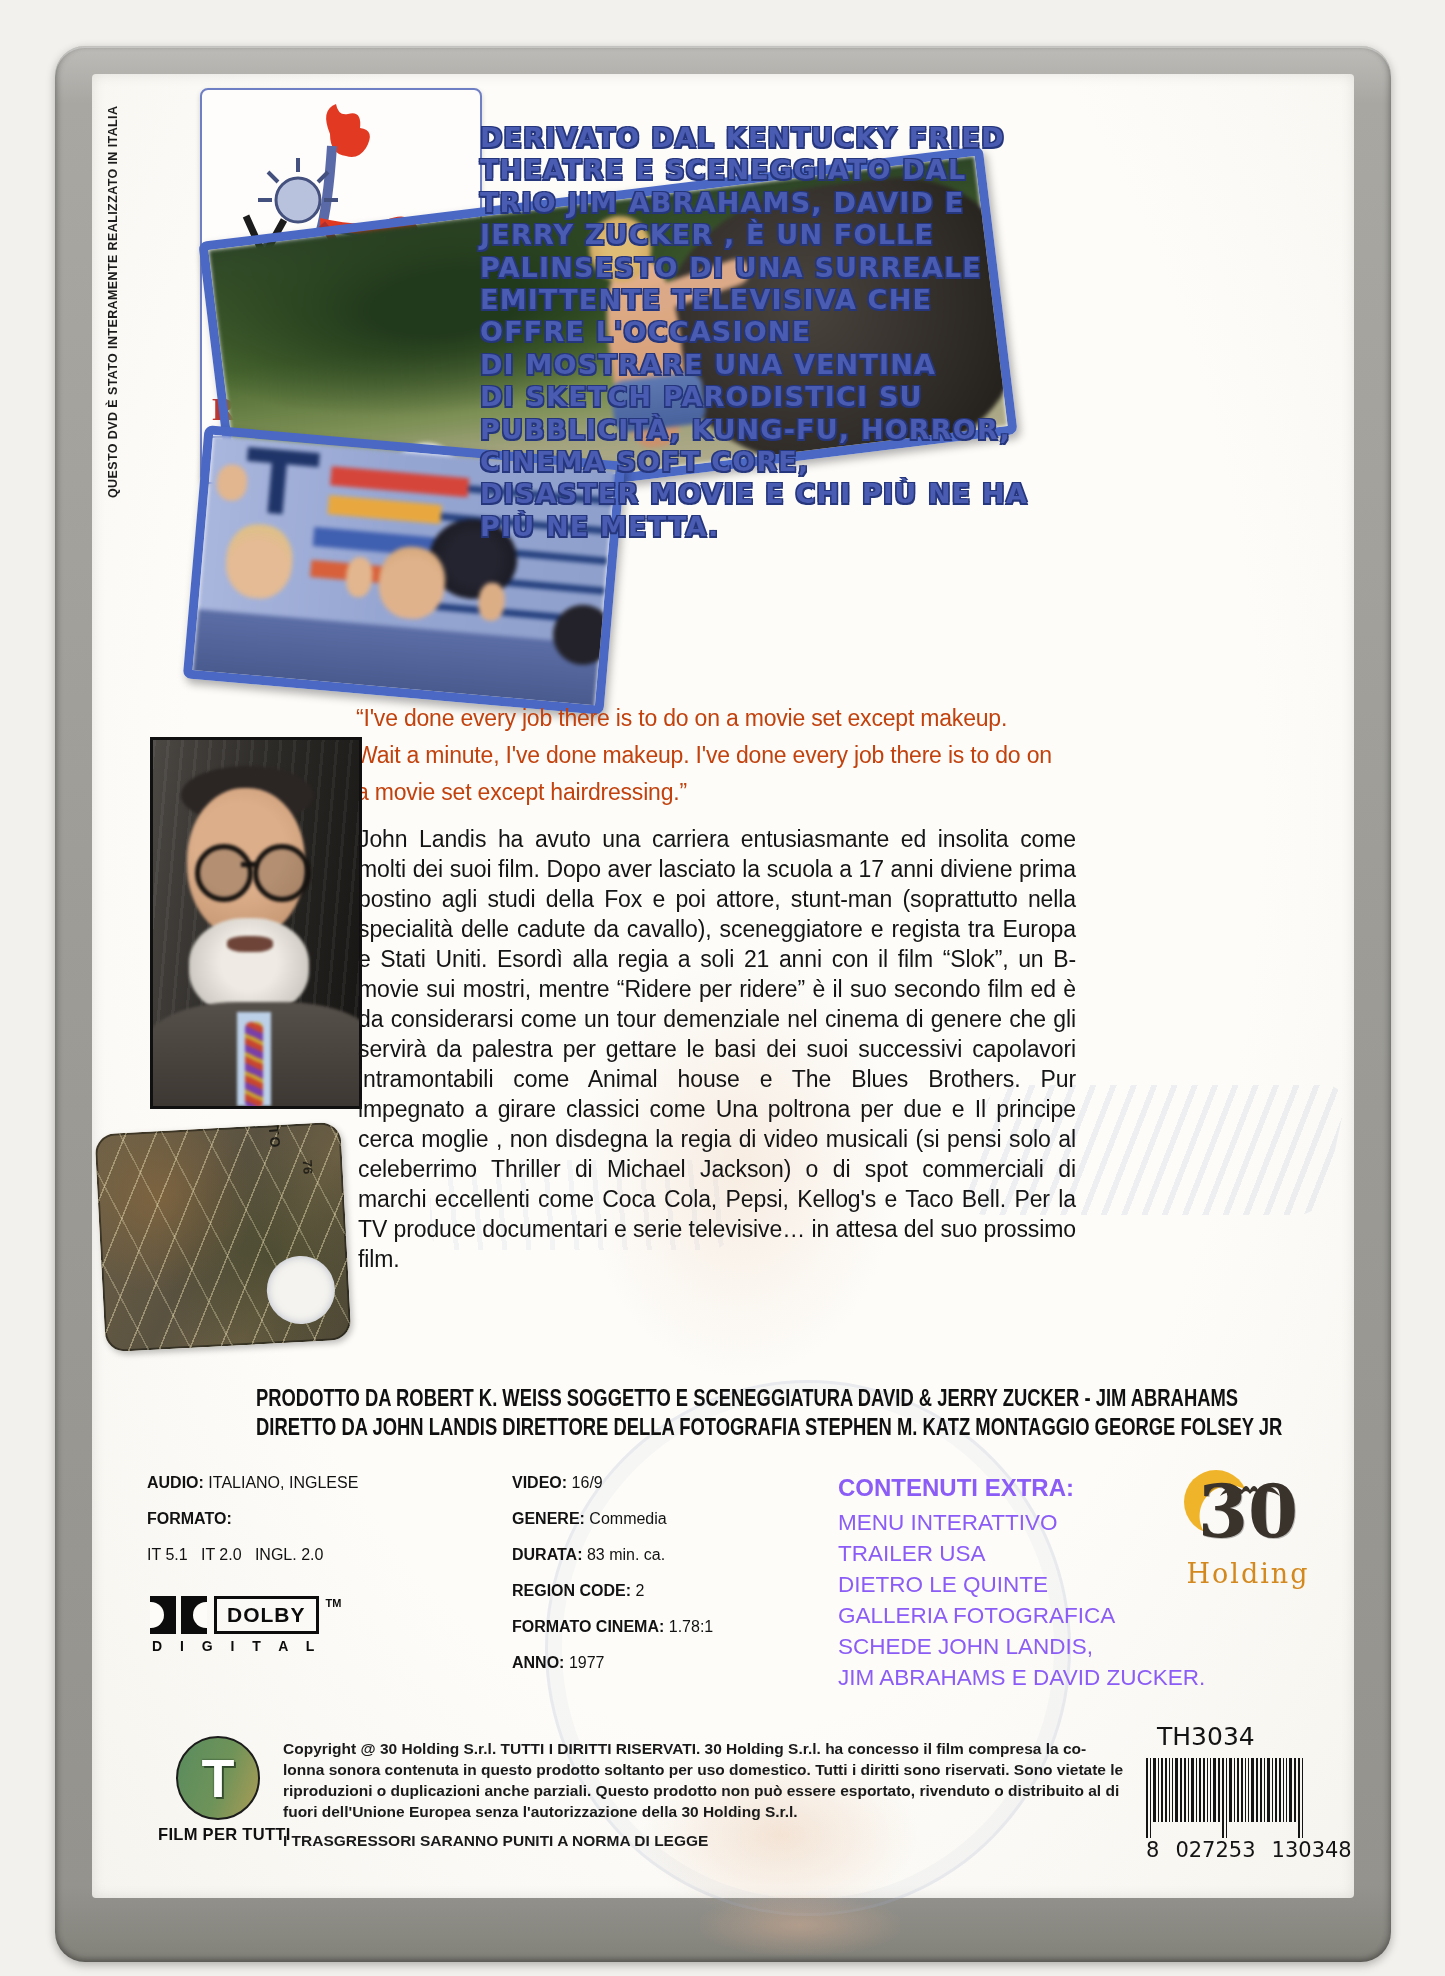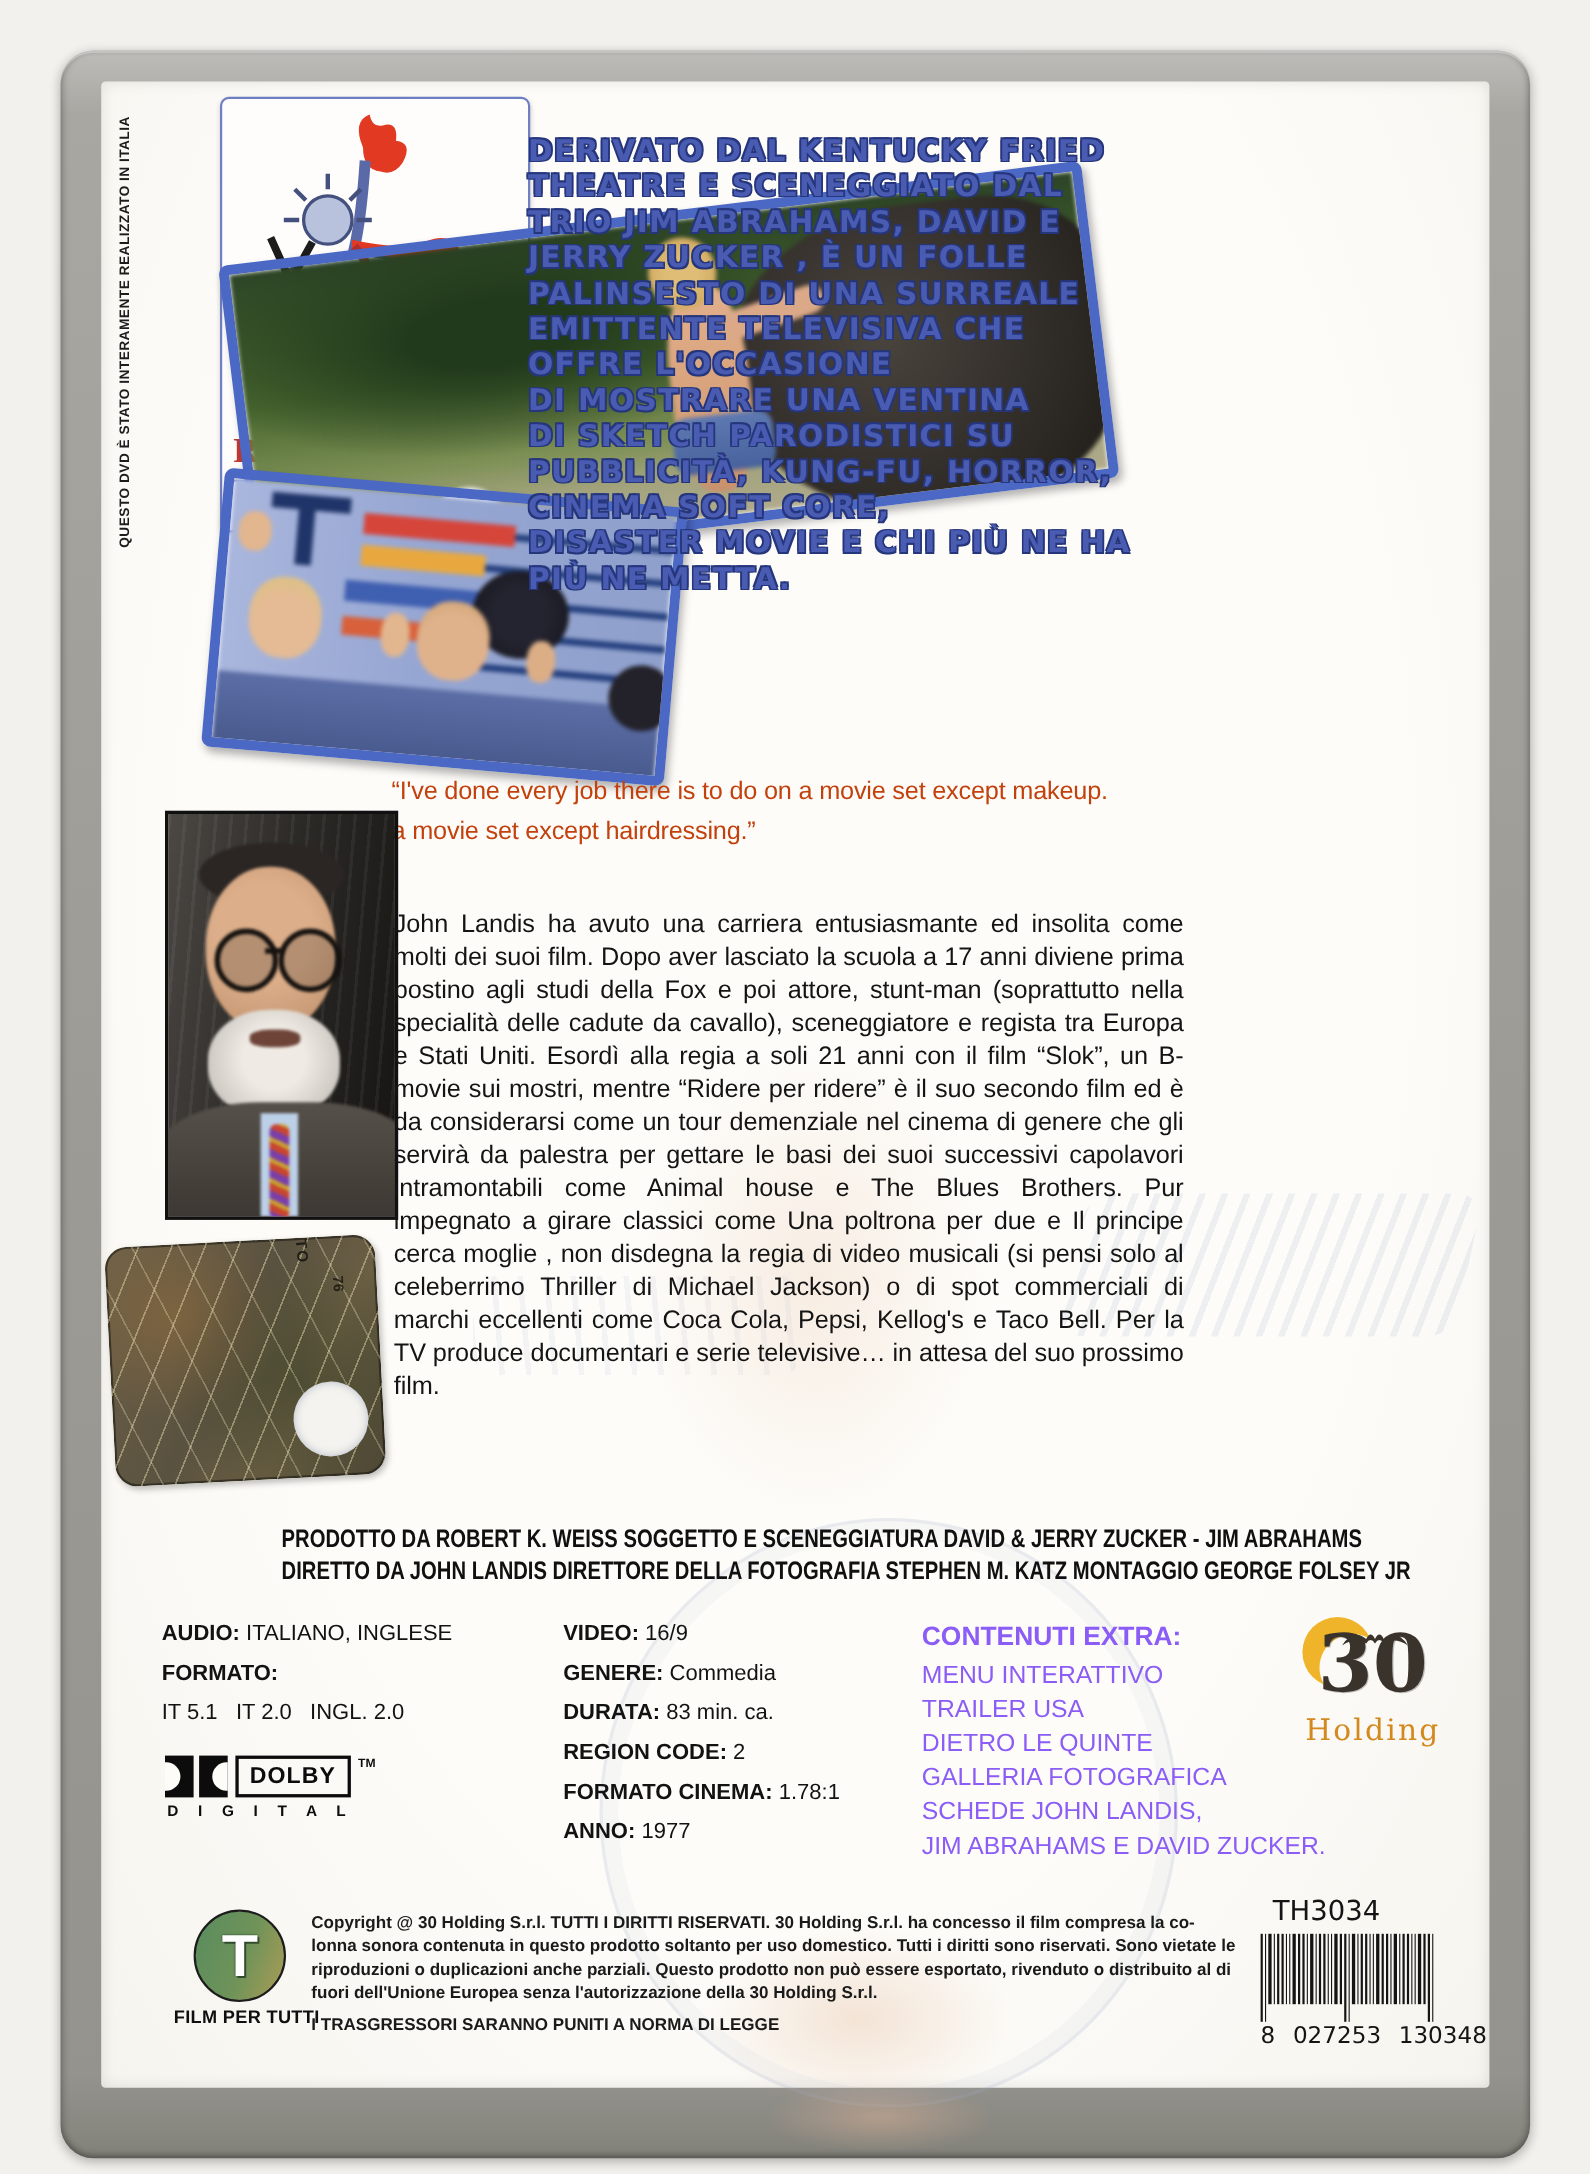--- a/index.html
+++ b/index.html
@@ -156,21 +156,21 @@
     font-size:14px;font-weight:700;color:rgba(15,15,12,.8);letter-spacing:2px;}
   .sticker .st-num{position:absolute;right:28px;top:36px;transform:rotate(90deg);
     font-size:13px;font-weight:700;color:rgba(15,15,12,.75);}
 
   
   .credits{left:140px;top:1384px;width:1160px;text-align:center;z-index:5;
     font-weight:700;font-size:23px;line-height:29px;color:#101010;}
   .credits div{white-space:nowrap;transform:scaleX(.8);transform-origin:center;}
 
   
-  .spec-col{z-index:5;font-size:20px;color:#121212;}
+  .spec-col{z-index:5;font-size:16px;color:#121212;}
   .spec-line{height:36px;white-space:pre;}
   .spec-line b{font-weight:700;}
   .spec-audio{left:147px;top:1474px;}
   .spec-video{left:512px;top:1474px;}
   .extras{left:838px;top:1474px;z-index:5;font-size:24px;color:#8b5cf6;}
   .extras .ex-title{font-weight:700;height:36px;}
   .extras .ex-item{height:31px;font-size:22.5px;}
 
   
   .dolby{left:150px;top:1596px;z-index:5;color:#0c0c0c;}
@@ -306,20 +306,21 @@
   <div>DI MOSTRARE UNA VENTINA</div>
   <div>DI SKETCH PARODISTICI SU</div>
   <div>PUBBLICITÀ, KUNG-FU, HORROR,</div>
   <div>CINEMA SOFT CORE,</div>
   <div>DISASTER MOVIE E CHI PIÙ NE HA</div>
   <div>PIÙ NE METTA.</div>
 </div>
 
 <div class="abs quote">
   <div>“I've done every job there is to do on a movie set except makeup.</div>
+  <div>Wait a minute, I've done makeup. I've done every job there is to do on</div>
   <div>a movie set except hairdressing.”</div>
 </div>
 
 <div class="abs landis">
   <div class="ld-grain"></div>
   <div class="ld ld-hair"></div>
   <div class="ld ld-face"></div>
   <div class="ld ld-beard"></div>
   <div class="ld ld-mouth"></div>
   <div class="ld ld-glass1"></div>

